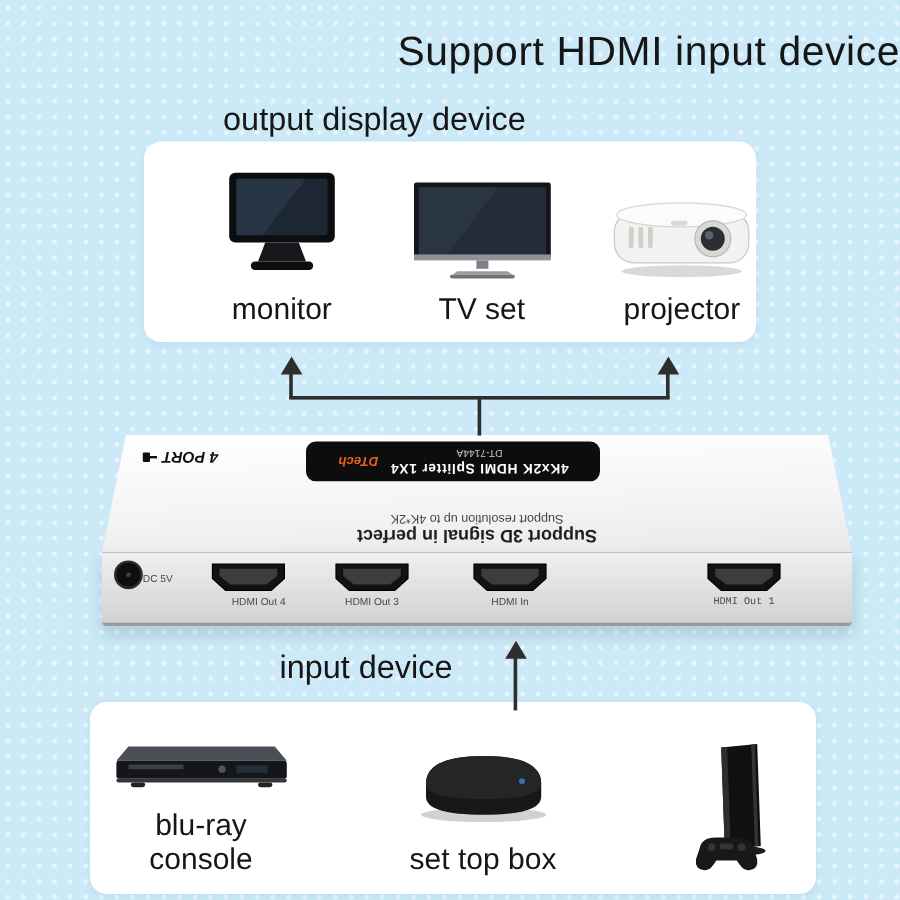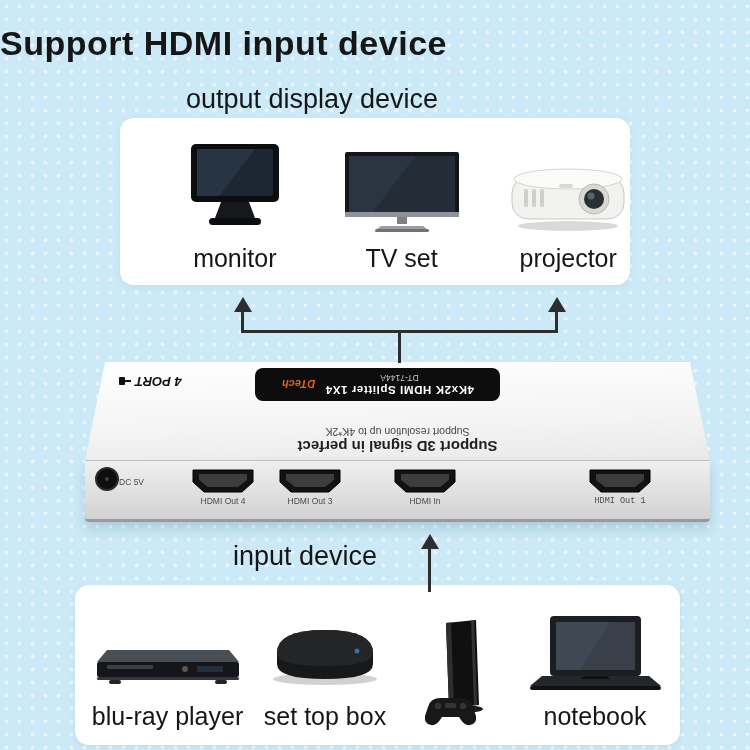--- a/index.html
+++ b/index.html
@@ -9,21 +9,21 @@
     color:#161616;
   }
   .stage {
     position:relative; width:750px; height:750px; overflow:hidden;
     background-color:#cbe9f6;
     background-image: radial-gradient(rgba(255,255,255,0.55) 1.8px, transparent 2.3px);
     background-size:13px 13px;
   }
   .title {
     position:absolute; top:24px; left:0; width:750px;
-    text-align:left; font-size:34px; font-weight:700; letter-spacing:.5px;
+    text-align:right; font-size:34px; font-weight:400; letter-spacing:.5px;
   }
   .subtitle, .input-label {
     position:absolute; font-size:27px; font-weight:400; text-align:center;
   }
   .subtitle { top:84px; left:0; width:624px; }
   .input-label { top:541px; left:180px; width:250px; }
 
   .card {
     position:absolute; background:#fff; border-radius:14px;
     box-shadow:0 2px 6px rgba(90,140,170,0.10);
@@ -186,21 +186,21 @@
       <div class="feat feat-small rot180">Support resolution up to 4K*2K</div>
       <div class="feat feat-big rot180">Support 3D signal in perfect</div>
     </div>
 
     <div class="front-face">
       <div class="dc-block">
         <div class="dc-jack"></div>
         <div class="port-label">DC 5V</div>
       </div>
 
-      <div class="hdmi-port" style="left:103px;">
+      <div class="hdmi-port" style="left:83px;align-items:flex-end;">
         <svg width="62" height="24" viewBox="0 0 62 24">
           <polygon points="1,1 61,1 61,13 50,23 12,23 1,13" fill="#121212" stroke="#000"></polygon>
           <polygon points="7,5 55,5 55,11 46,18 16,18 7,11" fill="#3d3d3d"></polygon>
         </svg>
         <div class="port-label">HDMI Out 4</div>
       </div>
       <div class="hdmi-port" style="left:190px;">
         <svg width="62" height="24" viewBox="0 0 62 24">
           <polygon points="1,1 61,1 61,13 50,23 12,23 1,13" fill="#121212" stroke="#000"></polygon>
           <polygon points="7,5 55,5 55,11 46,18 16,18 7,11" fill="#3d3d3d"></polygon>
@@ -235,21 +235,21 @@
           <polygon points="14,6 136,6 146,18 4,18" fill="#4a4f55"></polygon>
           <rect x="4" y="18" width="142" height="15" rx="2" fill="#14161a"></rect>
           <rect x="14" y="21" width="46" height="4" rx="1" fill="#3c3f44"></rect>
           <rect x="104" y="22" width="26" height="6" rx="1" fill="#23303c"></rect>
           <circle cx="92" cy="25" r="3" fill="#555"></circle>
           <rect x="4" y="33" width="142" height="3" rx="1.5" fill="#33363a"></rect>
           <rect x="16" y="36" width="12" height="4" rx="2" fill="#222"></rect>
           <rect x="122" y="36" width="12" height="4" rx="2" fill="#222"></rect>
         </svg>
       </div>
-      <div class="device-label">blu-ray player</div>
+      <div class="device-label">blu-ray console</div>
     </div>
     <div class="device-col col-settop">
       <div class="icon-box mb16">
         <svg width="112" height="62" viewBox="0 0 112 62">
           <ellipse cx="56" cy="55" rx="52" ry="6" fill="rgba(0,0,0,0.18)"></ellipse>
           <path d="M8,29 q0,-23 48,-23 q48,0 48,23 v11 q0,15 -48,15 q-48,0 -48,-15 z" fill="#17181a"></path>
           <path d="M8,29 q0,-23 48,-23 q48,0 48,23 q0,13 -48,13 q-48,0 -48,-13 z" fill="#232527"></path>
           <circle cx="88" cy="27" r="2.5" fill="#3a6ea8"></circle>
         </svg>
       </div>
@@ -262,28 +262,15 @@
           <polygon points="36,4 41,3.5 44,88.5 39,89" fill="#2e2e2e"></polygon>
           <polygon points="61,1.5 64,1.2 67,86 64,86.3" fill="#333"></polygon>
           <ellipse cx="53" cy="90" rx="20" ry="4" fill="#1c1c1c"></ellipse>
           <path d="M18,88 q2,-9 13,-9 h19 q11,0 13,9 l3,9 q1,8 -6,9 q-5,1 -9,-5 l-2,-3 h-17 l-2,3 q-4,6 -9,5 q-7,-1 -6,-9 z" fill="#181818"></path>
           <circle cx="28" cy="87" r="3.2" fill="#343434"></circle>
           <circle cx="53" cy="87" r="3.2" fill="#343434"></circle>
           <rect x="35" y="84" width="11" height="5" rx="1.5" fill="#343434"></rect>
         </svg>
       </div>
     </div>
-    <div class="device-col col-notebook">
-      <div class="icon-box mb10">
-        <svg width="135" height="78" viewBox="0 0 135 78">
-          <rect x="22" y="2" width="91" height="60" rx="4" fill="#1c1e22"></rect>
-          <rect x="28" y="8" width="79" height="48" fill="#39404a"></rect>
-          <polygon points="28,8 82,8 52,56 28,56" fill="#434c58" opacity="0.7"></polygon>
-          <polygon points="14,62 121,62 133,72 2,72" fill="#23262b"></polygon>
-          <polygon points="56,62 79,62 82,65 53,65" fill="#111"></polygon>
-          <rect x="2" y="72" width="131" height="4" rx="2" fill="#0f1114"></rect>
-        </svg>
-      </div>
-      <div class="device-label">notebook</div>
-    </div>
   </div>
 
 </div>
 
 </body></html>

